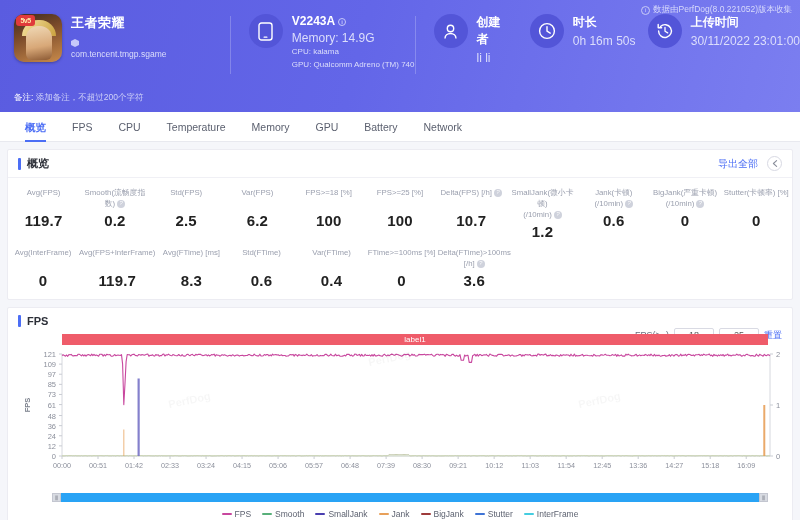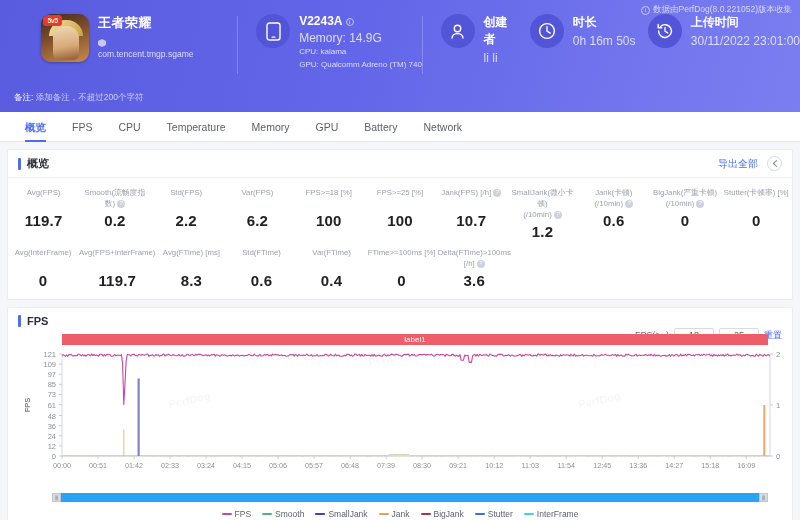--- a/index.html
+++ b/index.html
@@ -21,21 +21,21 @@
   }
   .hdr-note{
     position:absolute; top:4px; right:8px;
     font-size:8.5px; color:#d7d9fb; display:flex; align-items:center; gap:3px;
   }
   .hdr-note .qmark{
     width:9px;height:9px;border:1px solid #c9cbf7;border-radius:50%;
     display:inline-flex;align-items:center;justify-content:center;
     font-size:6px;line-height:1;color:#d7d9fb;
   }
-  .hdr-main{ display:flex; align-items:flex-start; padding:14px 0 0 0; height:72px;margin-left:27px; }
+  .hdr-main{ display:flex; align-items:flex-start; padding:14px 0 0 0; height:72px; }
   .hdr-app{ display:flex; gap:9px; padding-left:14px; width:290px; }
   .app-icon{
     width:48px;height:48px;border-radius:10px;flex:0 0 48px;
     background:linear-gradient(160deg,#3b2a1e 0%,#7a4a2a 40%,#c98b4b 100%);
     position:relative; overflow:hidden;
     box-shadow:0 1px 3px rgba(0,0,0,.3);
   }
   .app-icon .face{
     position:absolute;left:12px;top:12px;width:26px;height:34px;border-radius:12px 12px 6px 6px;
     background:linear-gradient(170deg,#f0d9b6 0%,#d8a878 60%,#8c5a34 100%);
@@ -302,21 +302,21 @@
       <div class="mcell">
         <div class="mlabel">
             <span><span>Smooth(流畅度指数)</span><i class="q">?</i></span>
           </div>
         <div class="mval">0.2</div>
       </div>
       <div class="mcell">
         <div class="mlabel">
             <span>Std(FPS)</span>
           </div>
-        <div class="mval">2.2</div>
+        <div class="mval">2.5</div>
       </div>
       <div class="mcell">
         <div class="mlabel">
             <span>Var(FPS)</span>
           </div>
         <div class="mval">6.2</div>
       </div>
       <div class="mcell">
         <div class="mlabel">
             <span>FPS&gt;=18 [%]</span>
@@ -324,21 +324,21 @@
         <div class="mval">100</div>
       </div>
       <div class="mcell">
         <div class="mlabel">
             <span>FPS&gt;=25 [%]</span>
           </div>
         <div class="mval">100</div>
       </div>
       <div class="mcell">
         <div class="mlabel">
-            <span><span>Jank(FPS) [/h]</span><i class="q">?</i></span>
+            <span><span>Delta(FPS) [/h]</span><i class="q">?</i></span>
           </div>
         <div class="mval">10.7</div>
       </div>
       <div class="mcell">
         <div class="mlabel">
           <span>SmallJank(微小卡顿)</span>
           <span><span>(/10min)</span><i class="q">?</i></span>
         </div>
         <div class="mval">1.2</div>
       </div>

